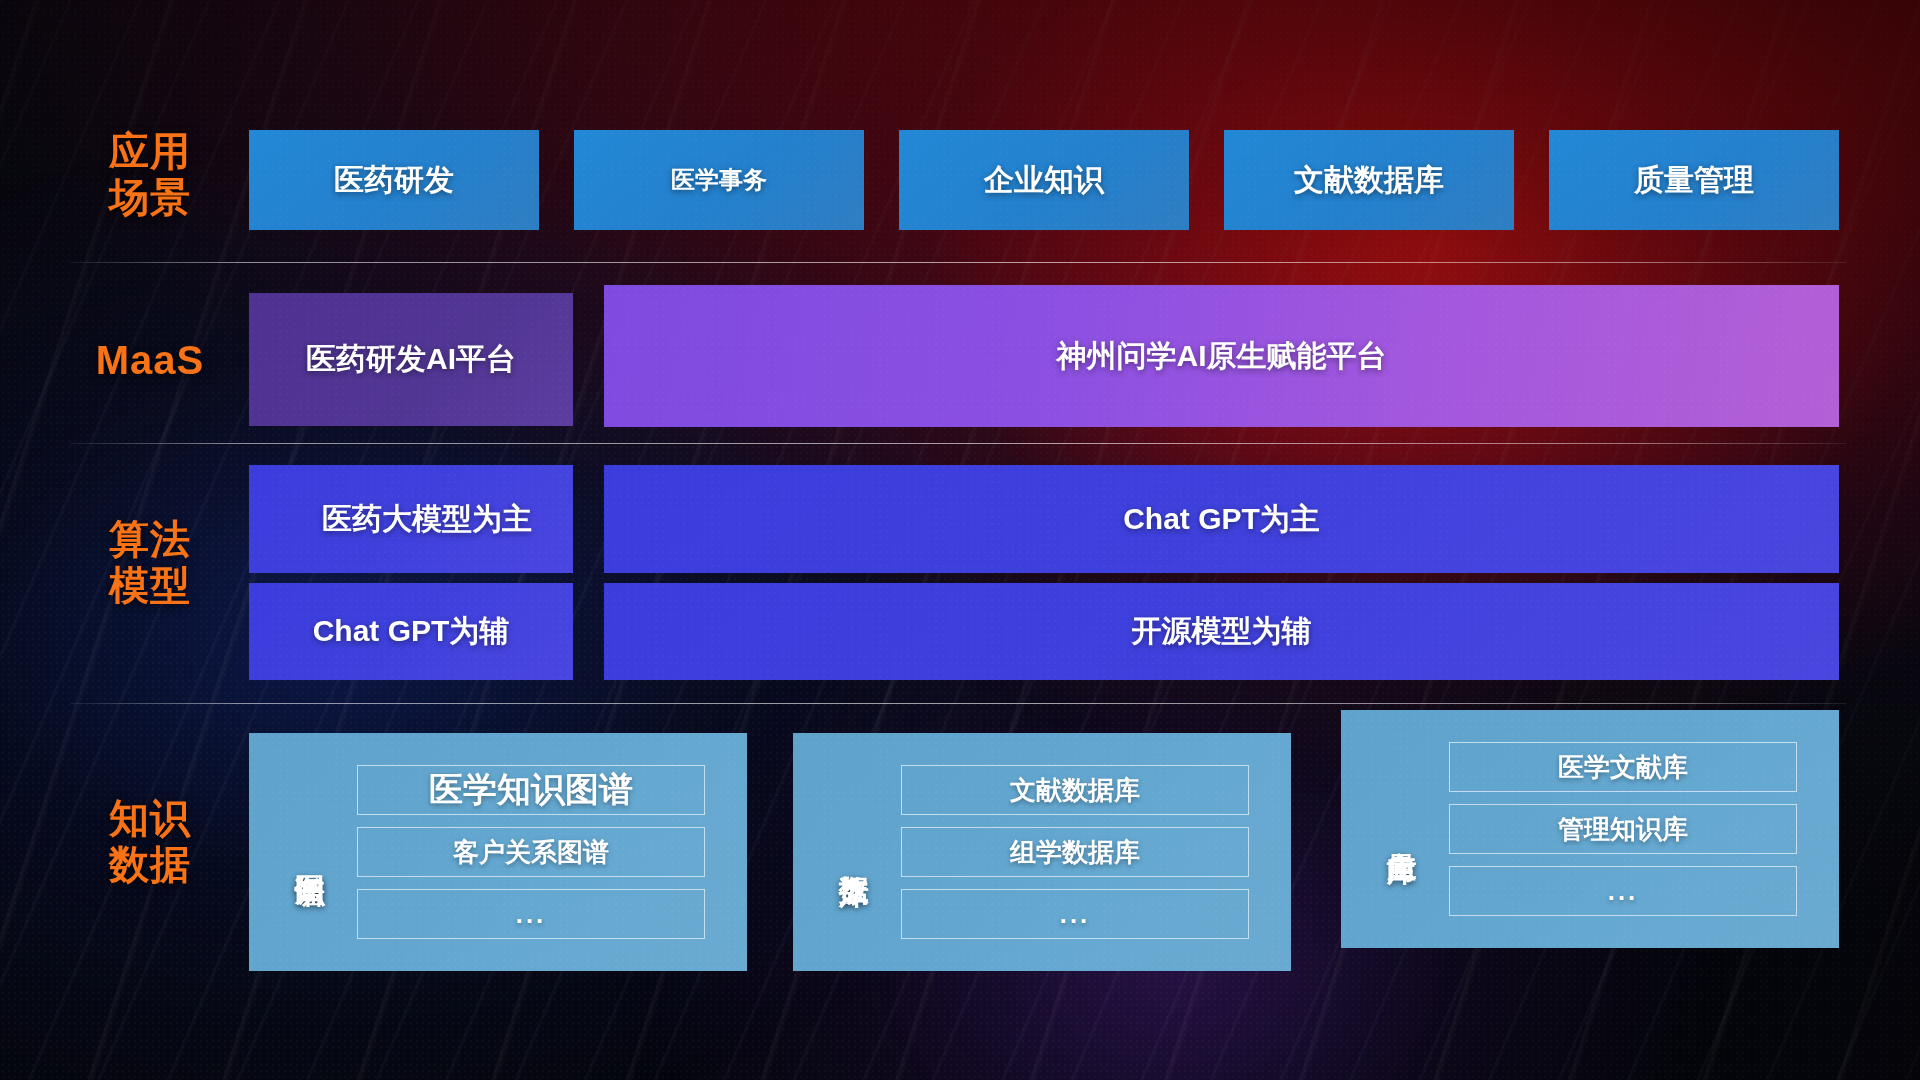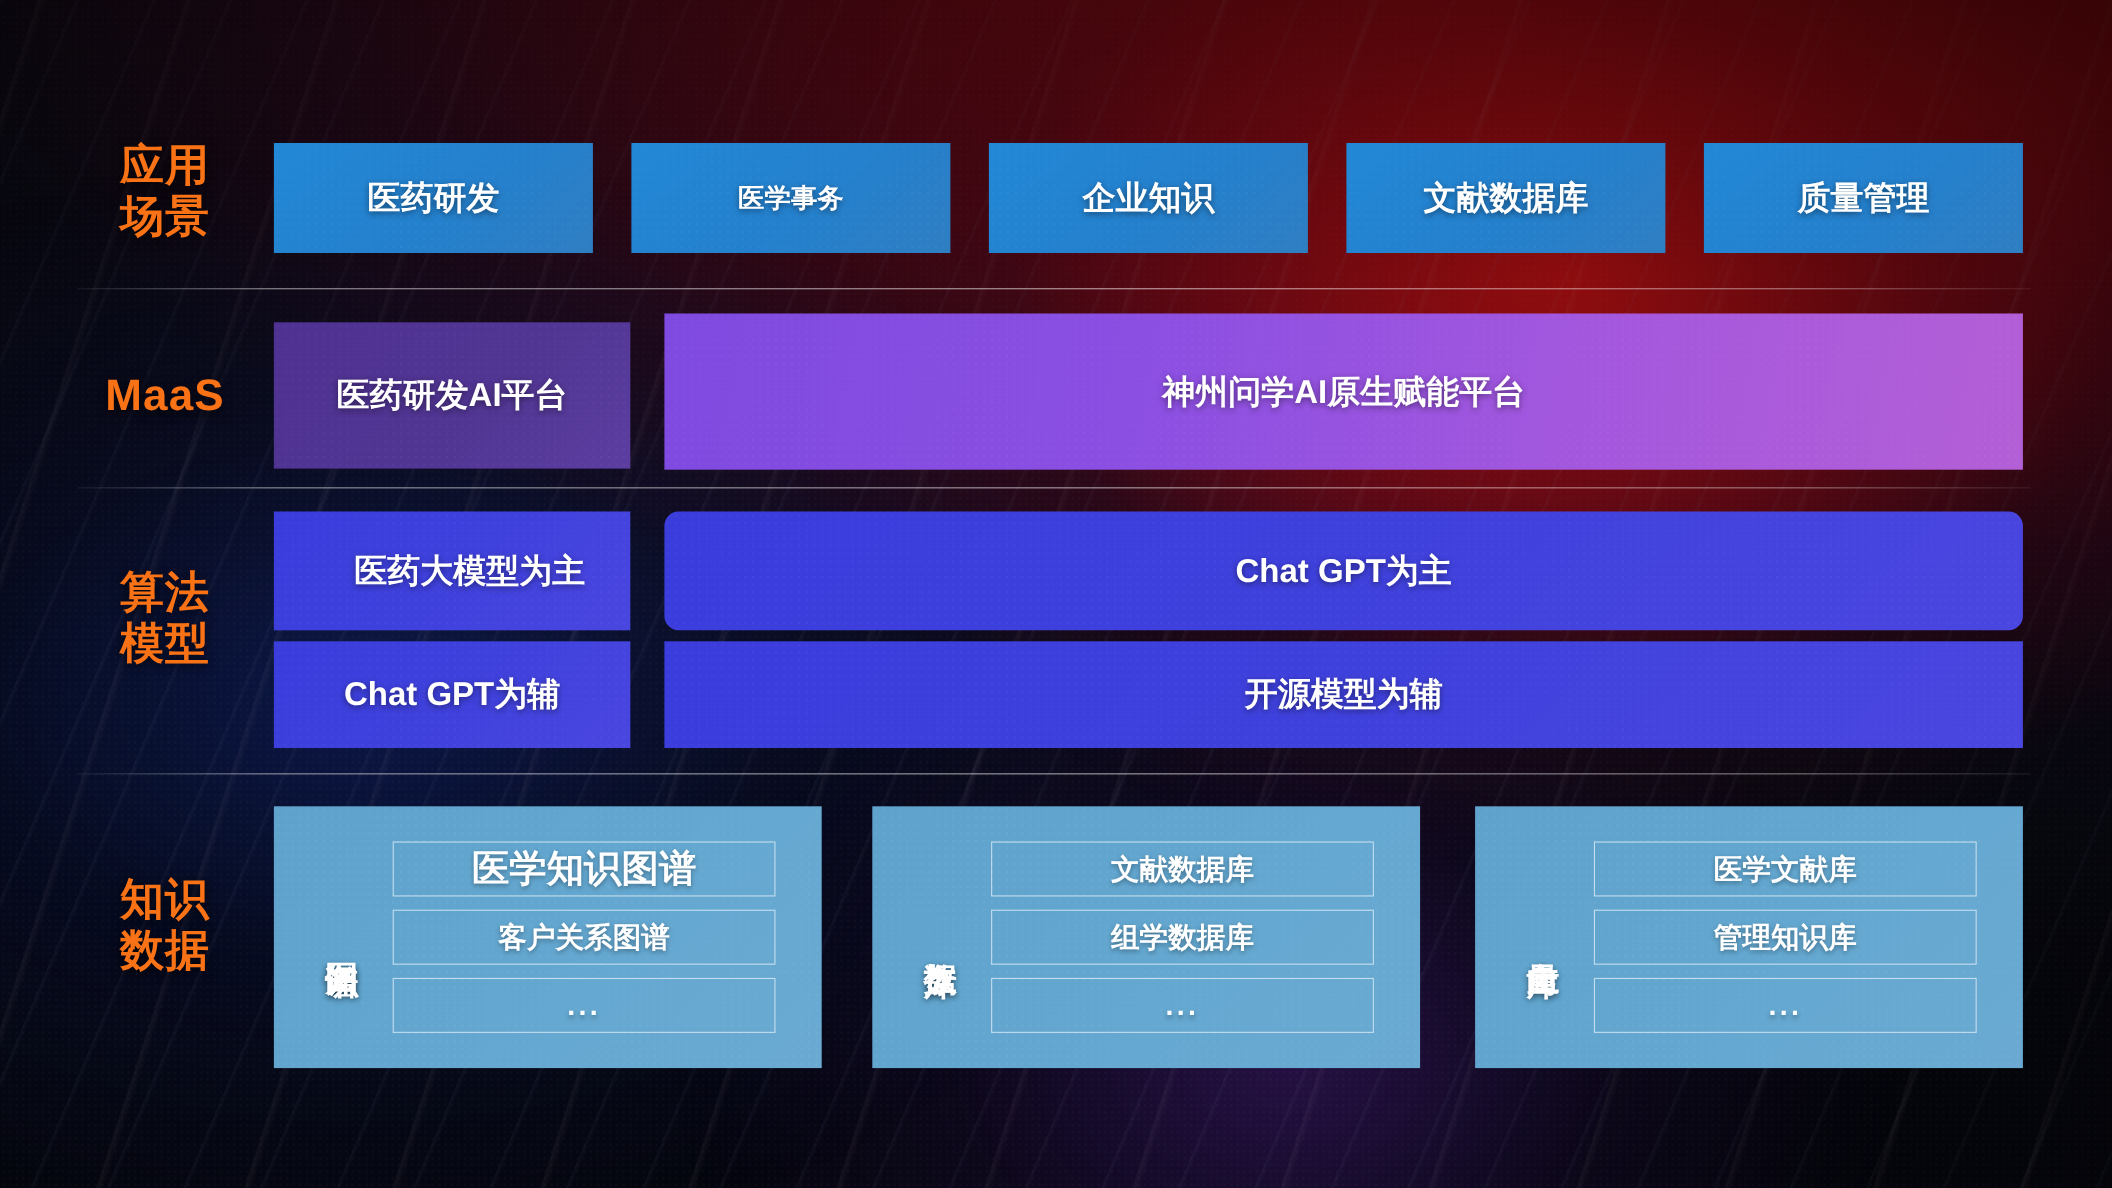--- a/index.html
+++ b/index.html
@@ -167,21 +167,21 @@
   <div class="cell maas-right" style="left:604px; top:285px; width:1235px; height:142px; font-size:30px;text-align:center;">神州问学AI原生赋能平台</div>
 
   <div class="divider" style="left:70px; top:443px; width:1776px;"></div>
 
   <div class="row-label" style="left:60px; top:516px; width:180px; font-size:40px;">
     <div>算法</div>
     <div>模型</div>
   </div>
 
   <div class="cell algo-cell" style="left:249px; top:465px; width:324px; height:108px; font-size:30px;padding-left:32px;">医药大模型为主</div>
-  <div class="cell algo-cell" style="left:604px; top:465px; width:1235px; height:108px; font-size:30px;border-radius:13px;">Chat GPT为主</div>
+  <div class="cell algo-cell" style="left:604px; top:465px; width:1235px; height:108px; font-size:30px;">Chat GPT为主</div>
   <div class="cell algo-cell" style="left:249px; top:583px; width:324px; height:97px; font-size:30px;">Chat GPT为辅</div>
   <div class="cell algo-cell" style="left:604px; top:583px; width:1235px; height:97px; font-size:30px;">开源模型为辅</div>
 
   <div class="divider" style="left:70px; top:703px; width:1776px;"></div>
 
   <div class="row-label" style="left:60px; top:795px; width:180px; font-size:40px;">
     <div>知识</div>
     <div>数据</div>
   </div>
 
@@ -198,21 +198,21 @@
 
   <div class="kd-panel" style="left:793px; top:733px; width:498px; height:238px;">
     <div class="kd-vlabel" style="width:86px; margin-left:18px; font-size:30px; writing-mode:vertical-rl; text-orientation:upright; height:190px; display:flex; align-items:center; justify-content:center;">数据库</div>
     <div class="kd-items" style="gap:12px; margin-left:4px;">
       <div class="kd-item" style="width:348px; height:50px; font-size:26px;">文献数据库</div>
       <div class="kd-item" style="width:348px; height:50px; font-size:26px;">组学数据库</div>
       <div class="kd-item dots" style="width:348px; height:50px; font-size:26px;">...</div>
     </div>
   </div>
 
-  <div class="kd-panel" style="left:1341px; top:733px; width:498px; height:238px;">
+  <div class="kd-panel" style="left:1341px; top:710px; width:498px; height:238px;">
     <div class="kd-vlabel" style="width:86px; margin-left:18px; font-size:30px; writing-mode:vertical-rl; text-orientation:upright; height:190px; display:flex; align-items:center; justify-content:center;">向量库</div>
     <div class="kd-items" style="gap:12px; margin-left:4px;">
       <div class="kd-item" style="width:348px; height:50px; font-size:26px;">医学文献库</div>
       <div class="kd-item" style="width:348px; height:50px; font-size:26px;">管理知识库</div>
       <div class="kd-item dots" style="width:348px; height:50px; font-size:26px;">...</div>
     </div>
   </div>
 
 </div>
 

